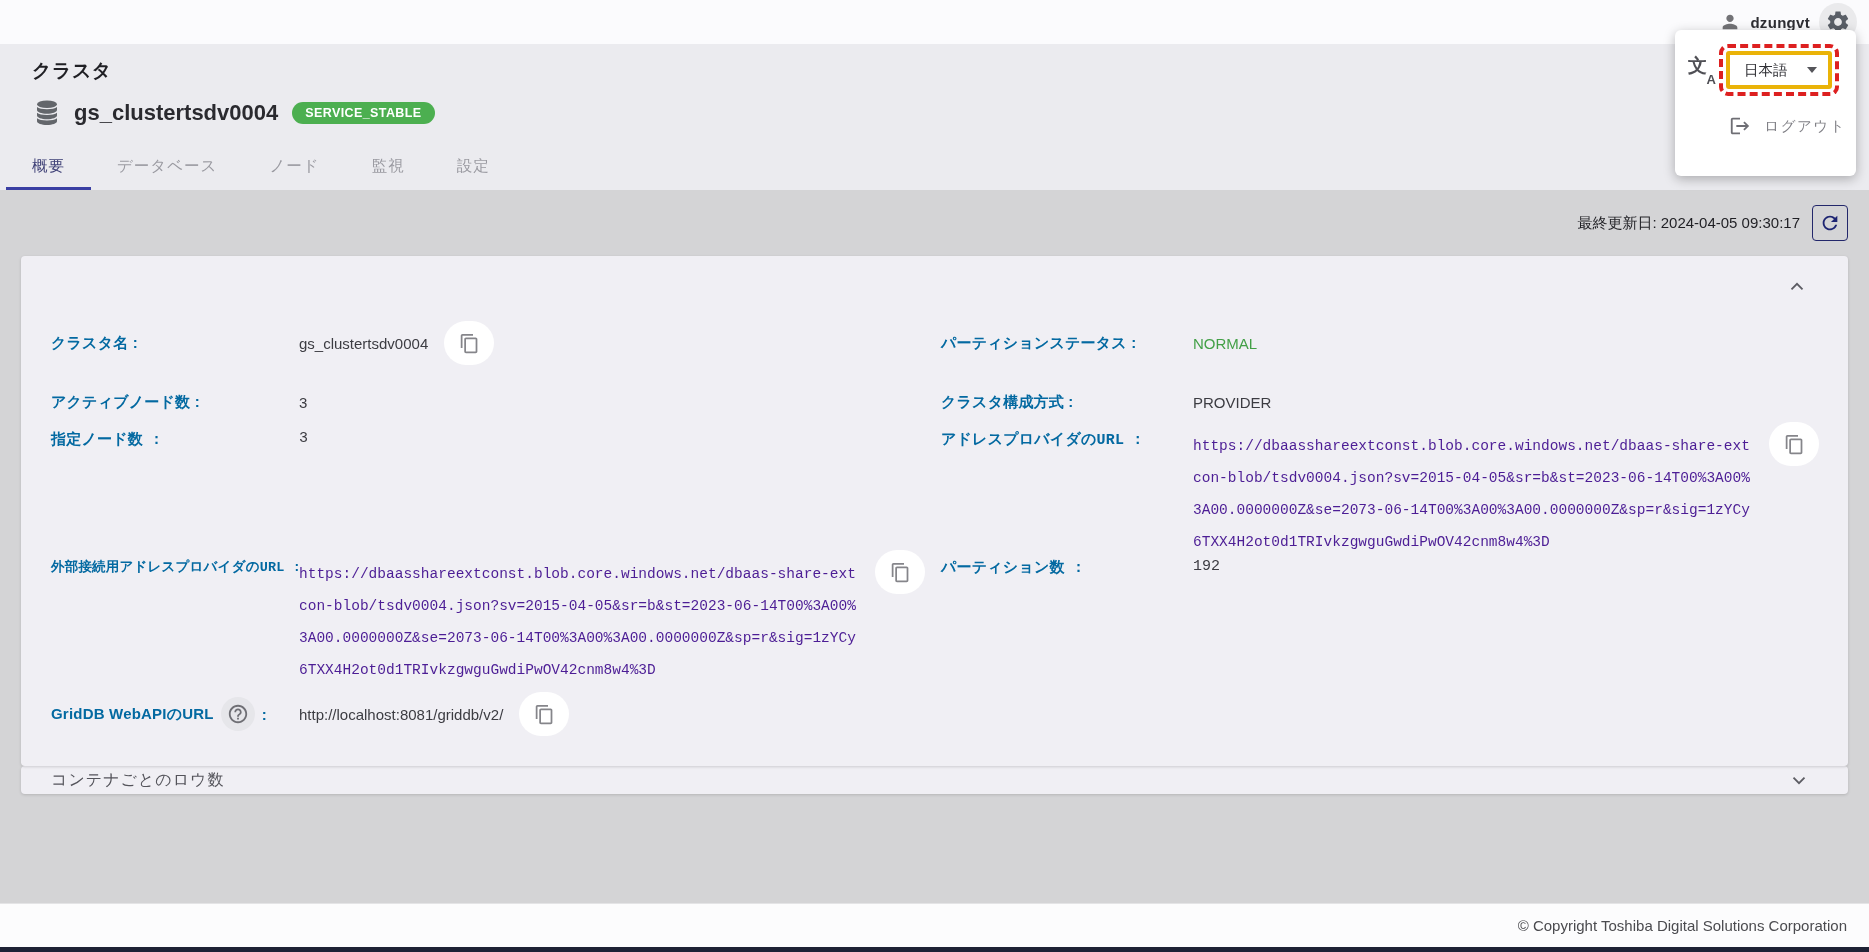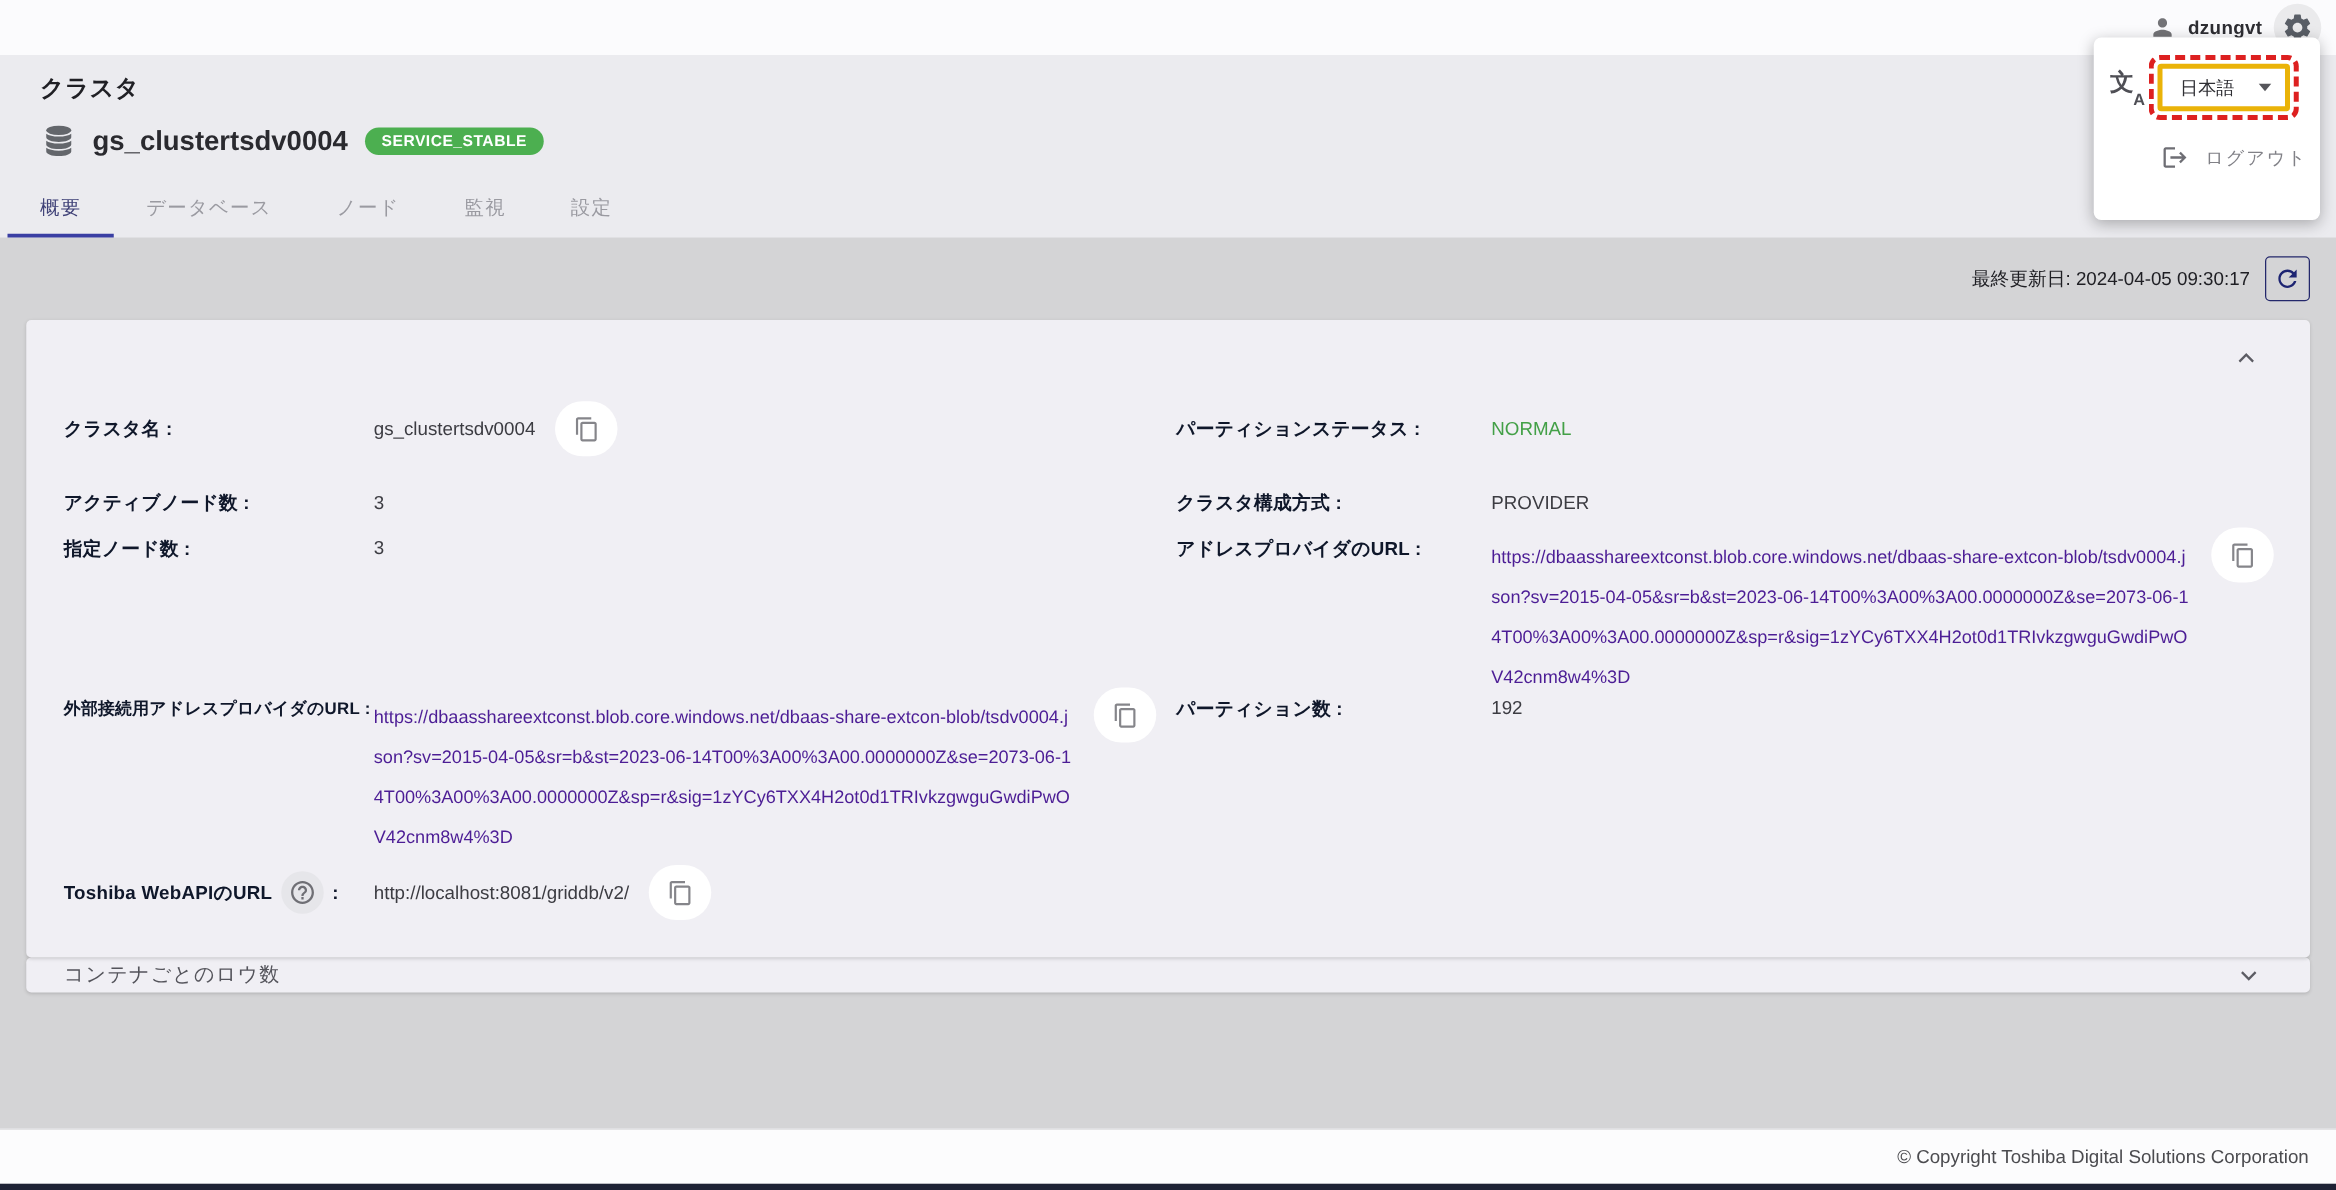--- a/index.html
+++ b/index.html
@@ -58,27 +58,27 @@
   .panel-title { font-size:16px; color:#54545b; letter-spacing:1px; }
   .chevron-btn {
     position:absolute; top:16px; right:36px; background:none; border:none; cursor:pointer; padding:4px;
   }
 
   .fields { margin-top:34px; }
   .frow {
     display:grid; grid-template-columns:248px 642px 252px 1fr;
     align-items:center;
   }
-  .frow.top { align-items:flex-start; }
+  .frow.top { align-items:flex-start;font-family:Liberation Mono, monospace; }
   .row-1 { min-height:62px; }
   .row-2 { min-height:56px; }
   .row-3 { min-height:118px; }
   .row-4 { min-height:130px; }
   .row-5 { min-height:52px; }
-  .flabel { font-size:15px; font-weight:bold; color:#0f172a; letter-spacing:.2px; }
+  .flabel { font-size:15px; font-weight:bold; color:#0369a1; letter-spacing:.2px; }
   .flabel.small { font-size:13.5px; white-space:nowrap; }
   .fvalue { font-size:15px; color:#3c3c42; }
   .green { color:#43a047; }
   .value-with-copy { display:flex; align-items:center; gap:16px; }
   .url-cell { display:flex; align-items:flex-start; gap:16px; }
   .url-text {
     width:560px; font-size:14.5px; color:#4c1d95; line-height:32px; word-break:break-all;
   }
   .copy-btn {
     width:50px; height:44px; border-radius:22px; background:#fff; border:none;
@@ -272,21 +272,21 @@
                 </svg>
             </span>
           </button>
         </div>
         <div class="flabel">パーティション数 :</div>
         <div class="fvalue">192</div>
       </div>
 
       <div class="frow row-5">
         <div class="flabel webapi-label" style="grid-column:1 / 2;">
-          <span>Toshiba WebAPIのURL</span>
+          <span>GridDB WebAPIのURL</span>
           <button class="help-btn">
             <span>
               <svg width="22" height="22" viewBox="0 0 24 24" fill="#6f6f75">
                   <path d="M11 18h2v-2h-2v2zm1-16C6.48 2 2 6.48 2 12s4.48 10 10 10 10-4.48 10-10S17.52 2 12 2zm0 18c-4.41 0-8-3.59-8-8s3.59-8 8-8 8 3.59 8 8-3.59 8-8 8zm0-14c-2.21 0-4 1.79-4 4h2c0-1.1.9-2 2-2s2 .9 2 2c0 2-3 1.75-3 5h2c0-2.25 3-2.5 3-5 0-2.21-1.79-4-4-4z"></path>
                 </svg>
             </span>
           </button>
           <span>:</span>
         </div>
         <div class="value-with-copy">

